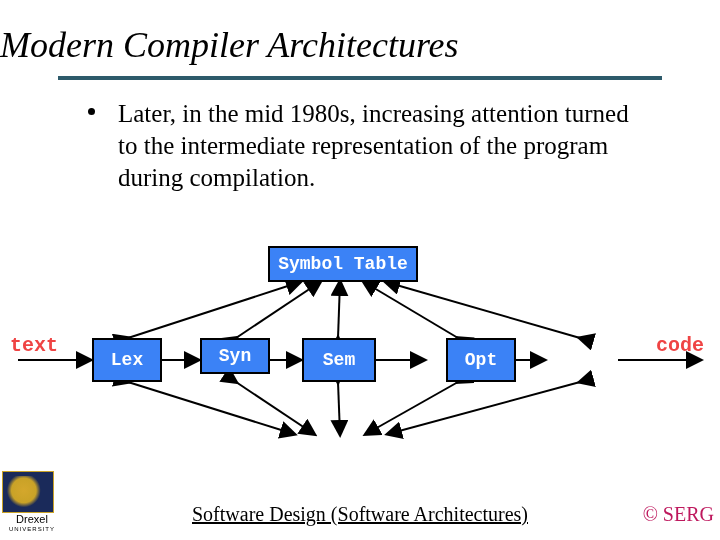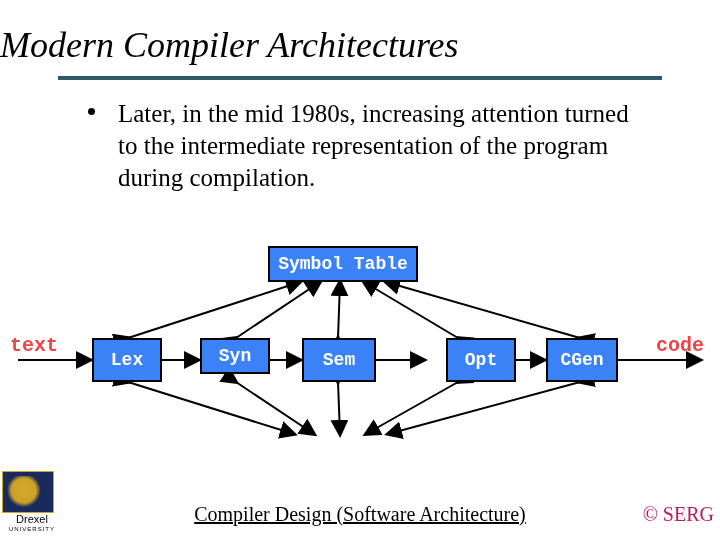--- a/index.html
+++ b/index.html
@@ -162,28 +162,27 @@
   </svg>
 
   <div class="box" style="left:268px; top:8px; width:150px; height:36px;">Symbol Table</div>
 
   <div class="label" style="left:10px; top:96px;">text</div>
 
   <div class="box" style="left:92px;  top:100px; width:70px; height:44px;">Lex</div>
   <div class="box" style="left:200px; top:100px; width:70px; height:36px;">Syn</div>
   <div class="box" style="left:302px; top:100px; width:74px; height:44px;">Sem</div>
   <div class="box" style="left:426px; top:100px; width:70px; height:44px;margin-left:20px;">Opt</div>
-  <div class="box" style="left:546px; top:100px; width:72px; height:44px;">CGen</div>
 
   <div class="label" style="left:656px; top:96px;">code</div>
 
 </div>
 
 <div class="footer-text">
-  <span class="u">Compiler Design (Software Architecture)</span>
+  <span class="u">Software Design (Software Architectures)</span>
 </div>
 
 <div class="copyright">© SERG</div>
 
 <div class="logo">
   <div class="logo-icon">
     <div class="logo-dragon"></div>
   </div>
   <div class="logo-text">Drexel</div>
   <div class="logo-text logo-sub">UNIVERSITY</div>

